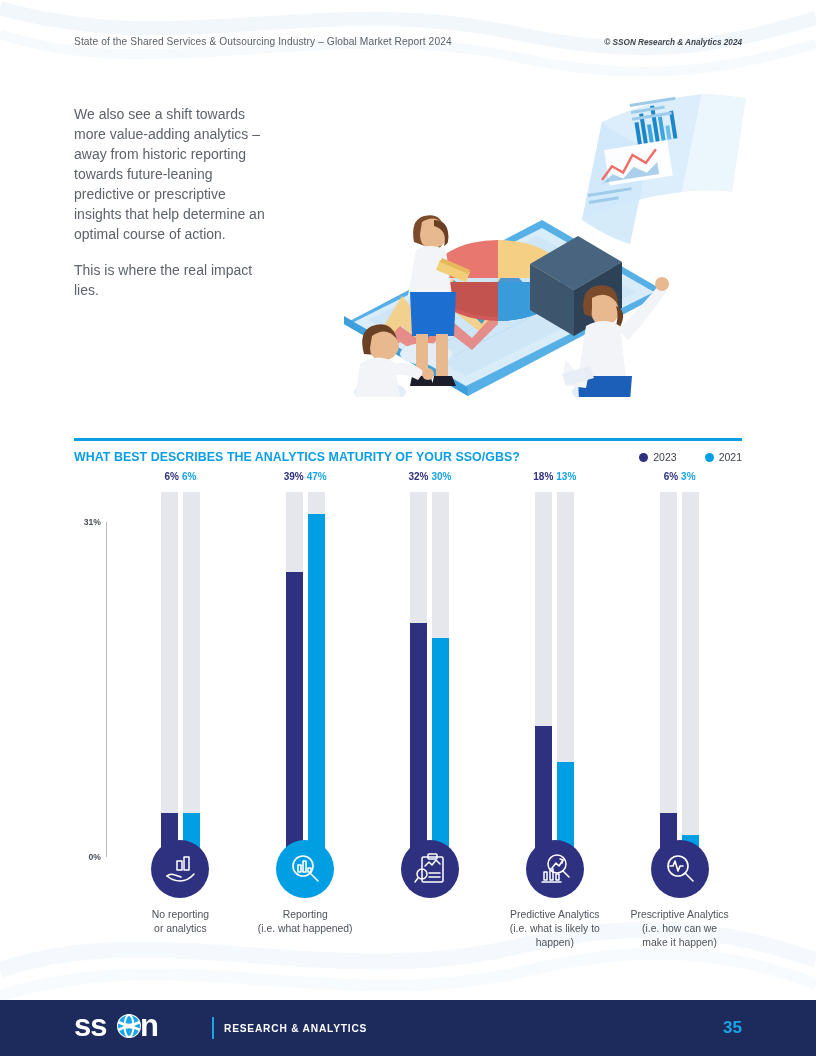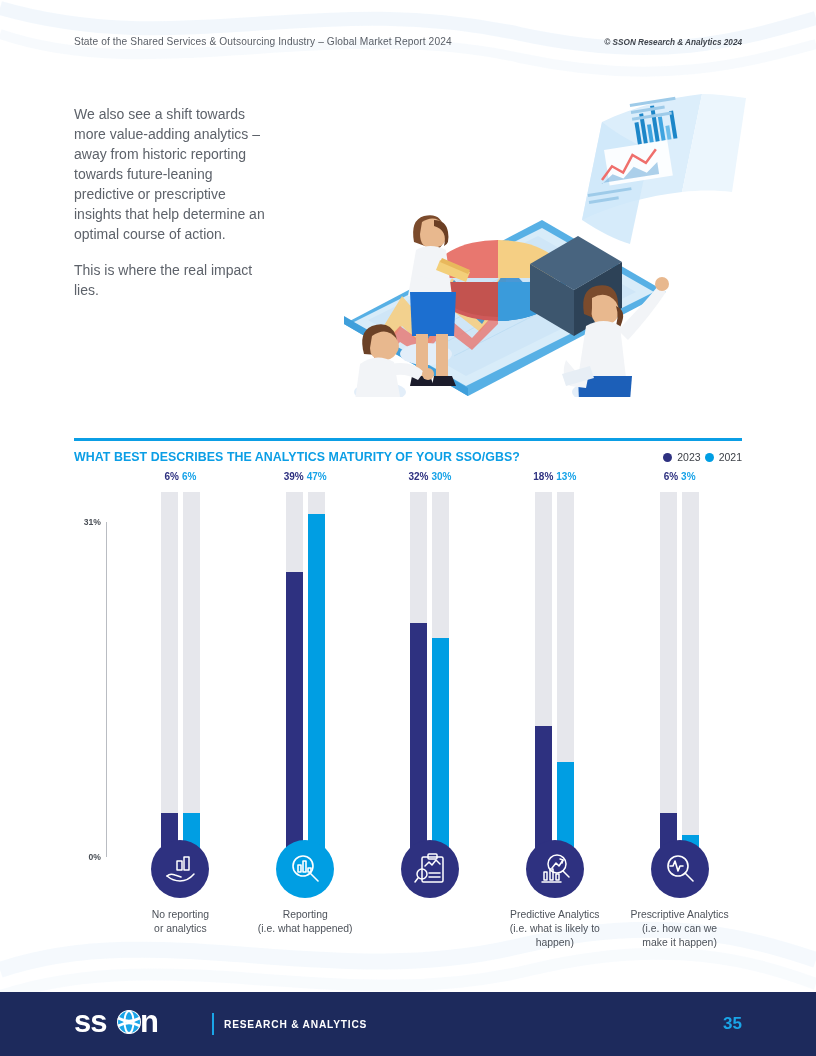--- a/index.html
+++ b/index.html
@@ -61,21 +61,21 @@
     height: 3px; background: #0b9ee5; width: 100%;
   }
   .chart-head {
     display: flex; justify-content: space-between; align-items: center;
     margin-top: 9px;
   }
   .chart-title {
     font-size: 12.4px; font-weight: bold; color: #0b9ee5;
     letter-spacing: .05px;
   }
-  .legend { display: flex; align-items: flex-end; gap: 4px; }
+  .legend { display: flex; align-items: flex-end; gap: 28px; }
   .legend-item { display: flex; align-items: center; gap: 5px; }
   .legend-dot { width: 9px; height: 9px; border-radius: 50%; display: block; }
   .legend-label { font-size: 10.5px; color: #3d4148; }
 
   .plot {
     position: relative;
     margin-top: 6px;
     height: 455px;
     width: 668px;
   }
@@ -145,21 +145,21 @@
 
   .cat {
     position: absolute; top: 438px; left: -4px; right: -4px;
     text-align: center;
     font-size: 10.4px; line-height: 14.2px; color: #4d525a;
   }
 
   
   .footer {
     position: absolute; bottom: 0; left: 0;
-    width: 816px; height: 64px;
+    width: 816px; height: 56px;
     background: #1d2a5c;
     display: flex; align-items: center;
   }
   .footer-logo-area {
     position: absolute; left: 74px;
     display: flex; align-items: center; gap: 10px;
   }
   .sson-word {
     position: relative;
     font-size: 27px; font-weight: bold; color: #ffffff;

